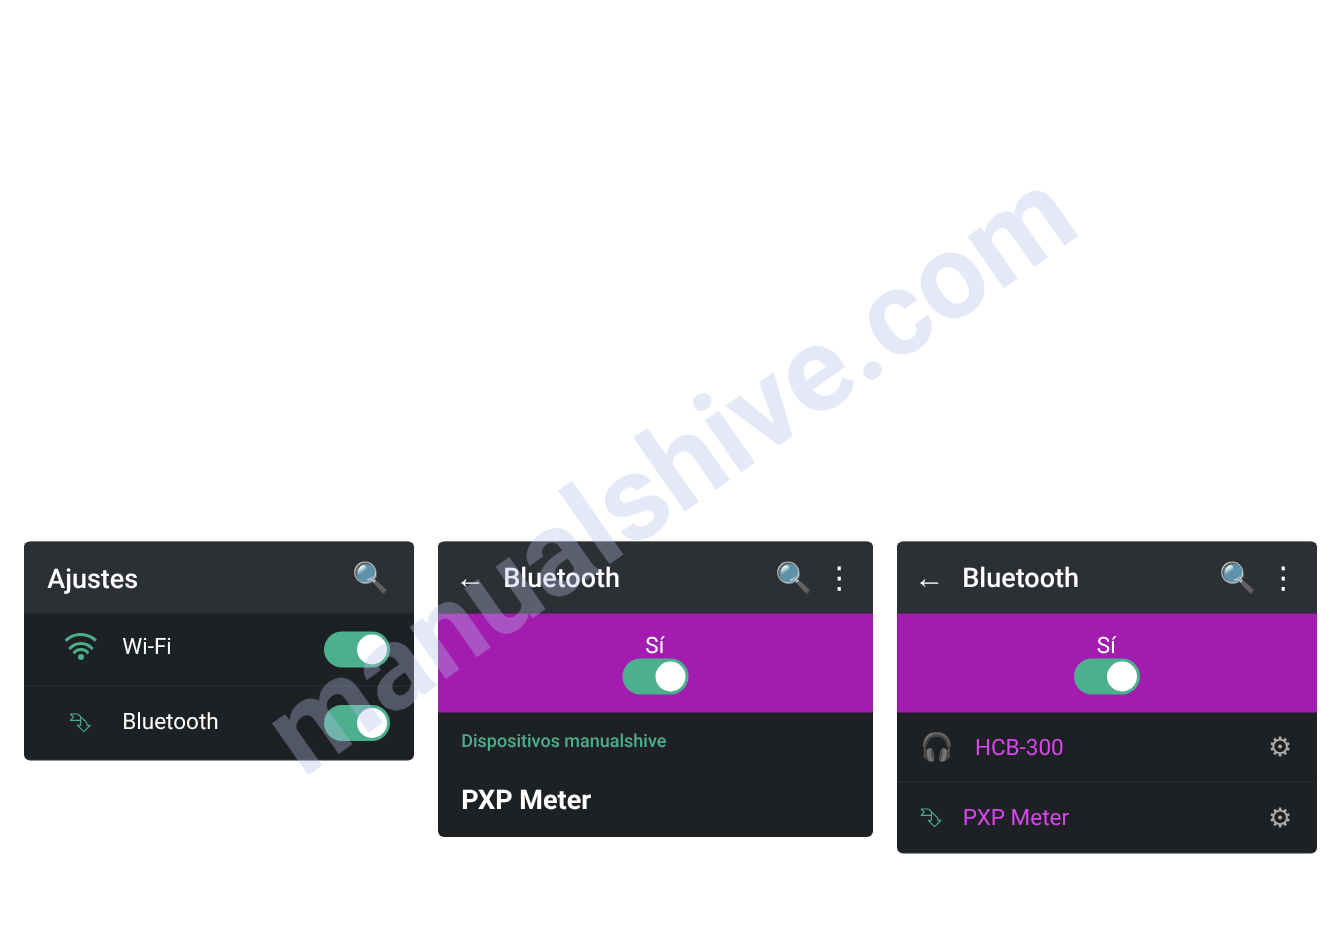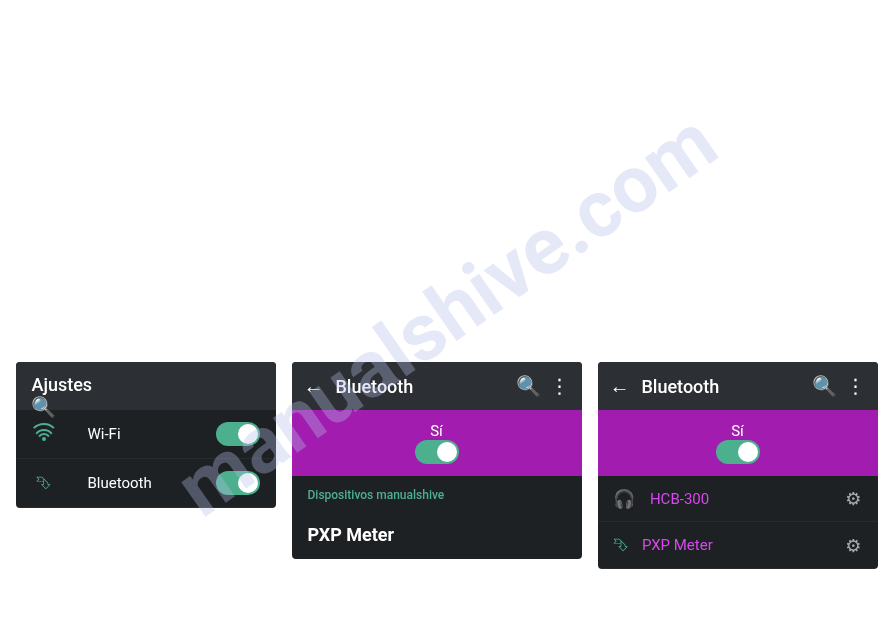--- a/index.html
+++ b/index.html
@@ -57,25 +57,24 @@
     }
 
     
     .panel-ajustes {
       width: 260px;
     }
 
     .panel-header {
       background: #2c2f33;
       display: flex;
-      align-items: flex-start;
+      align-items: flex-end;
       justify-content: space-between;
       padding: 12px 16px;
       height: 48px;
-      flex-direction: column;
     }
 
     .panel-header-title {
       font-size: 18px;
       font-weight: 500;
       color: #ffffff;
     }
 
     .header-icon {
       color: #ffffff;
@@ -93,22 +92,22 @@
     .list-item {
       display: flex;
       align-items: center;
       justify-content: space-between;
       padding: 12px 16px;
       border-bottom: 1px solid rgba(255,255,255,0.05);
     }
 
     .list-item-left {
       display: flex;
-      align-items: center;
-      gap: 32px;
+      gap: 16px;
+      margin-left: 10px;
     }
 
     .item-icon {
       font-size: 18px;
       width: 24px;
       text-align: center;
     }
 
     .wifi-icon { color: #4caf8e; }
     .bt-icon { color: #4caf8e; }

